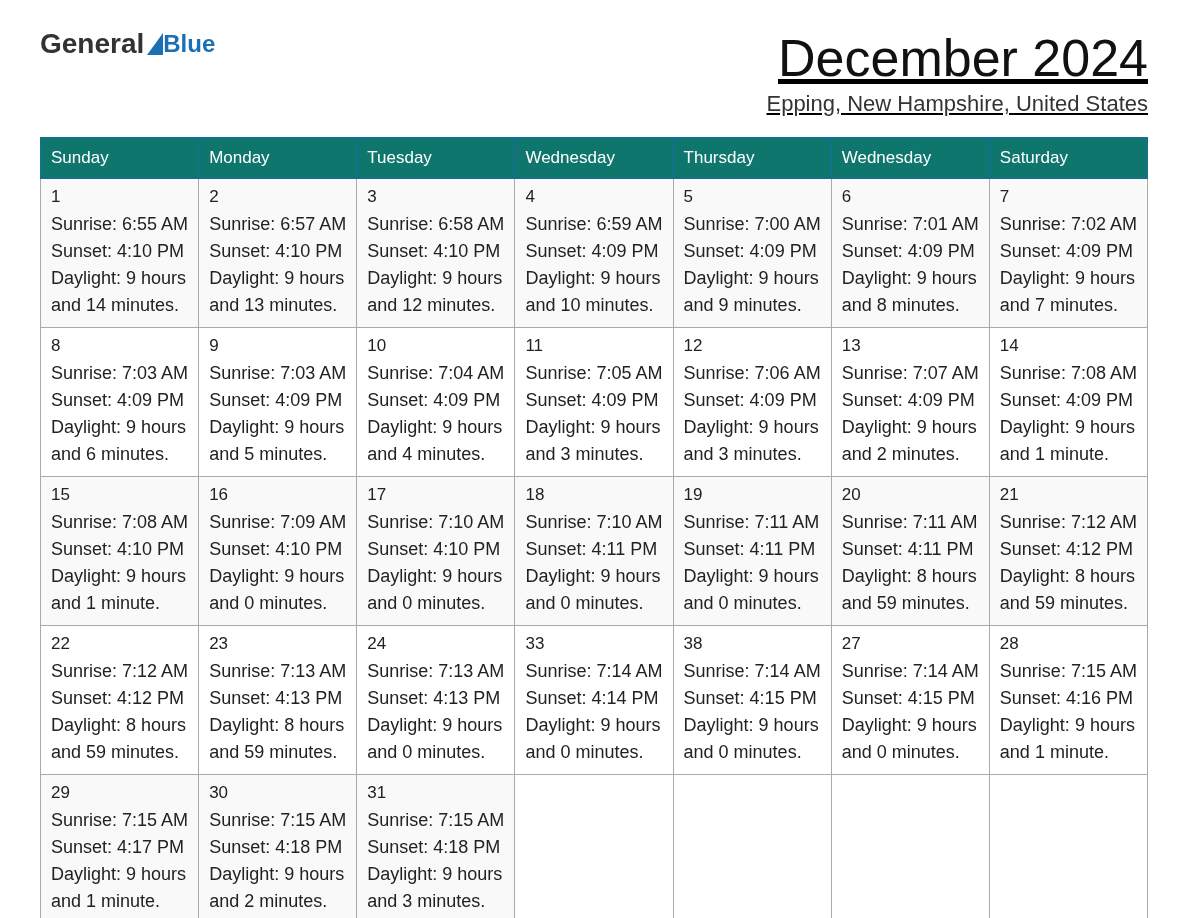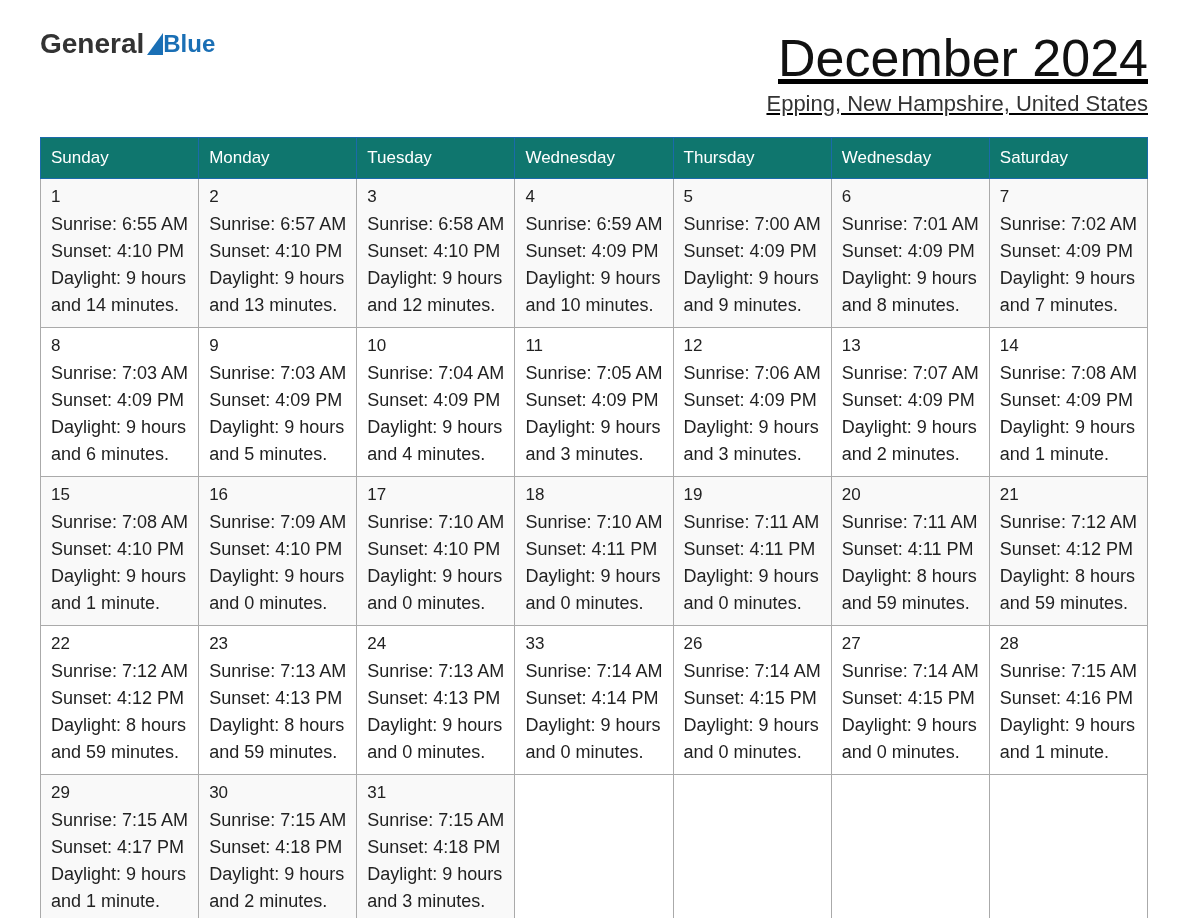--- a/index.html
+++ b/index.html
@@ -233,21 +233,21 @@
         </td>
         <td>
           <span class="day-number">24</span>
           <div class="day-info">Sunrise: 7:13 AM<br>Sunset: 4:13 PM<br>Daylight: 9 hours<br>and 0 minutes.</div>
         </td>
         <td>
           <span class="day-number">33</span>
           <div class="day-info">Sunrise: 7:14 AM<br>Sunset: 4:14 PM<br>Daylight: 9 hours<br>and 0 minutes.</div>
         </td>
         <td>
-          <span class="day-number">26</span>
+          <span class="day-number">38</span>
           <div class="day-info">Sunrise: 7:14 AM<br>Sunset: 4:15 PM<br>Daylight: 9 hours<br>and 0 minutes.</div>
         </td>
         <td>
           <span class="day-number">27</span>
           <div class="day-info">Sunrise: 7:14 AM<br>Sunset: 4:15 PM<br>Daylight: 9 hours<br>and 0 minutes.</div>
         </td>
         <td>
           <span class="day-number">28</span>
           <div class="day-info">Sunrise: 7:15 AM<br>Sunset: 4:16 PM<br>Daylight: 9 hours<br>and 1 minute.</div>
         </td>

